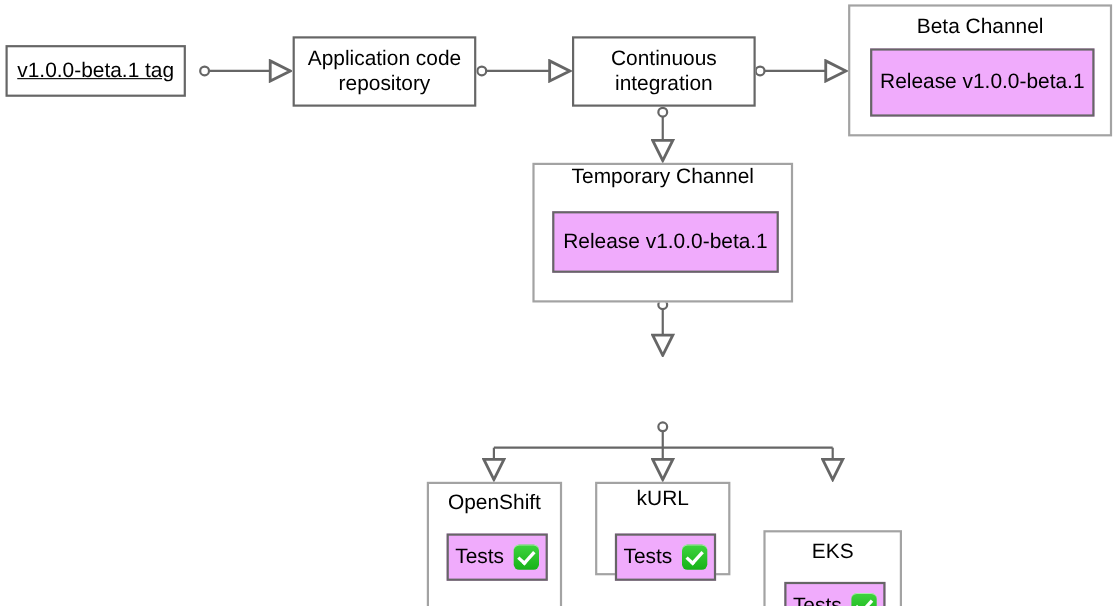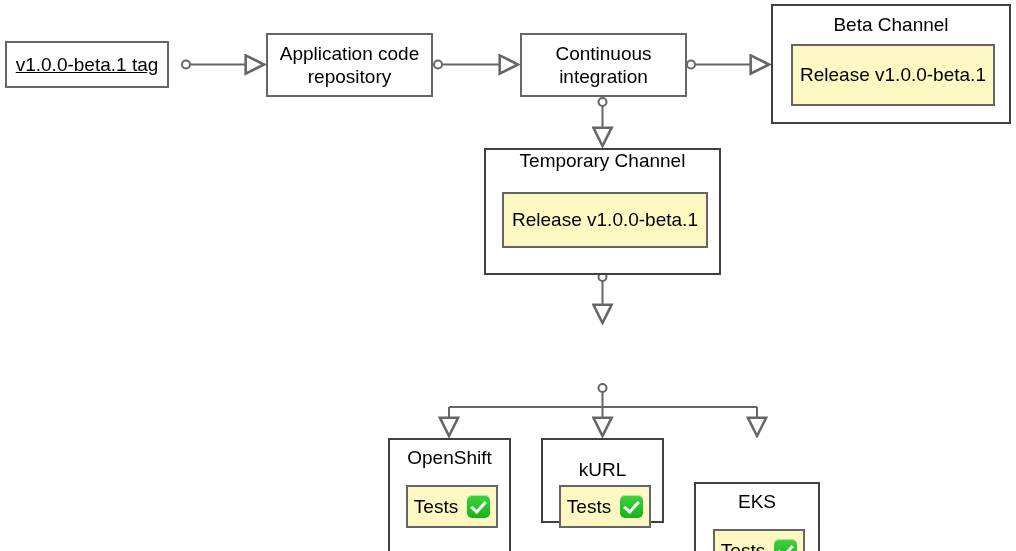--- a/index.html
+++ b/index.html
@@ -44,36 +44,36 @@
   }
   .mono-node .node-label {
     font-family: "Liberation Mono", "DejaVu Sans Mono", monospace;
     font-weight: bold;
     font-size: 19px;
     letter-spacing: 0.5px;
   }
   .container-node {
     position: absolute;
     box-sizing: border-box;
-    border: 2px solid #404040;
+    border: 2px solid #a3a3a3;
     background: #ffffff;
     display: flex;
     flex-direction: column;
     align-items: center;
   }
   .container-title {
     font-size: 19px;
     line-height: 22px;
     color: #000000;
     text-align: center;
   }
   .inner-box {
     box-sizing: border-box;
     border: 2px solid #666666;
-    background: #fef9c3;
+    background: #f0abfc;
     display: flex;
     align-items: center;
     justify-content: center;
   }
   .inner-label {
     font-size: 19px;
     line-height: 22px;
     color: #000000;
     text-align: center;
   }
@@ -184,21 +184,21 @@
   <div class="container-node" style="left:388px; top:438px; width:123px; height:121px; padding-top:7px;">
     <div class="container-title">OpenShift</div>
     <div class="inner-box" style="position:absolute; left:16px; top:45px; width:92px; height:43px;">
       <span class="test-inner">
         <span class="inner-label">Tests</span>
         <span class="check-badge"></span>
       </span>
     </div>
   </div>
 
-  <div class="container-node" style="left:541px; top:438px; width:123px; height:85px; padding-top:19px;">
+  <div class="container-node" style="left:541px; top:438px; width:123px; height:85px; padding-top:3px;">
     <div class="container-title">kURL</div>
     <div class="inner-box" style="position:absolute; left:16px; top:45px; width:92px; height:43px;">
       <span class="test-inner">
         <span class="inner-label">Tests</span>
         <span class="check-badge"></span>
       </span>
     </div>
   </div>
 
   <div class="container-node" style="left:694px; top:438px; width:126px; height:103px; padding-top:7px;margin-top:44px;">

